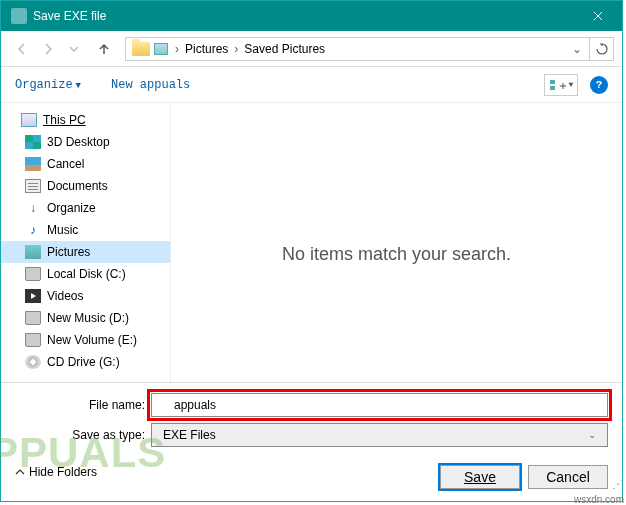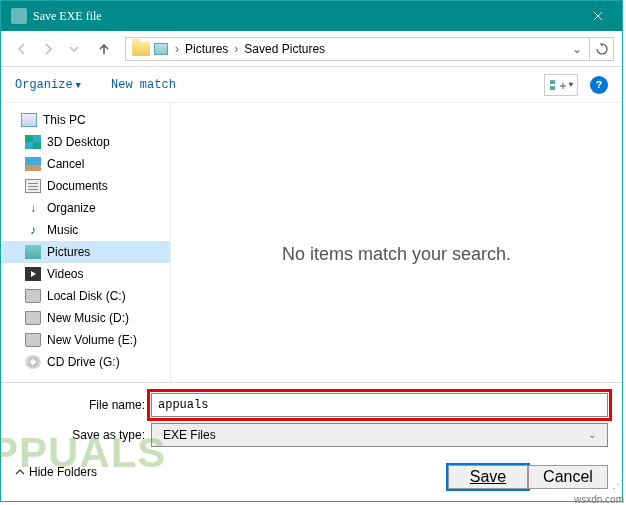--- a/index.html
+++ b/index.html
@@ -21,21 +21,20 @@
       background: #fff;
     }
     
     .titlebar {
       height: 30px;
       background: #008b8b;
       display: flex;
       align-items: center;
       color: #fff;
       padding: 8px 4px;
-      font-family: Liberation Serif, serif;
     }
     .app-icon { width: 16px; height: 16px; margin: 0 6px; background: #fff6; border-radius: 2px; }
     .title-text { flex: 1; font-size: 12px; }
     .win-btn { width: 40px; height: 30px; display: flex; align-items: center; justify-content: center; }
     .win-btn svg { stroke: #fff; stroke-width: 1; fill: none; }
     
     .navbar {
       height: 36px;
       display: flex;
       align-items: center;
@@ -98,21 +97,21 @@
       overflow: hidden;
     }
     .tree-item {
       display: flex;
       align-items: center;
       height: 22px;
       padding-left: 24px;
       white-space: nowrap;
     }
     .tree-item.selected { background: #cce8ff; }
-    .tree-item.root { padding-left: 20px; font-size:12px; }
+    .tree-item.root { padding-left: 20px; font-size:12px;text-decoration:underline; }
     .ti-icon { width: 16px; height: 14px; margin-right: 6px; flex-shrink:0; }
     .ico-pc { border:1px solid #5aa; background:linear-gradient(#eef,#cce);}
     .ico-3d { background:conic-gradient(#3ac 0 25%, #1a8 0 50%, #3ac 0 75%, #1a8 0);}
     .ico-desktop { background:linear-gradient(#4ad 60%, #c96 60%);}
     .ico-docs { background:#eee; border:1px solid #888; position:relative;}
     .ico-docs::after{content:"";position:absolute;left:2px;right:2px;top:3px;height:1px;background:#888;box-shadow:0 3px #888,0 6px #888;}
     .ico-dl { display:flex;align-items:center;justify-content:center;color:#0a5fa8;font-weight:bold;}
     .ico-music { display:flex;align-items:center;justify-content:center;color:#0a5fa8;}
     .ico-pic { background:linear-gradient(#7cc,#5aa);}
     .ico-vid { background:#333;display:flex;align-items:center;justify-content:center;}
@@ -140,22 +139,22 @@
       margin-bottom: 6px;
     }
     .field-label { width: 136px; text-align: right; padding-right: 6px; }
     .field-input-wrap {
       flex: 1;
     }
     .field-input {
       width: 100%;
       height: 24px;
       border: 1px solid #888;
-      padding: 0 6px;
-      font-family: Liberation Mono, monospace;
+      padding: 0 22px;
+      font-family: Liberation Sans, sans-serif;
       font-size: 12px;
     }
     .field-select {
       width: 100%;
       height: 24px;
       border: 1px solid #888;
       padding: 0 11px;
       background:#eee;
       font-family: inherit;
       font-size: 12px;
@@ -172,22 +171,22 @@
     }
     .hide-folders { display:flex; align-items:center; gap:4px; flex:1;}
     .btn {
       width: 80px;
       height: 24px;
       border: 1px solid #999;
       background:#efefef;
       display:flex;
       align-items:center;
       justify-content:center;
-      margin-left: 0;
-      font-size:16px;
+      margin-left: 8px;
+      font-size:14px;
     }
     .btn.primary { }
     
     .watermark {
       position: absolute;
       left: -10px;
       bottom: 28px;
       font-size: 42px;
       font-weight: 800;
       color: rgba(100,170,60,0.35);
@@ -248,21 +247,21 @@
           <path d="M6 1 A5 5 0 1 1 1 6" stroke="#555" stroke-width="1.2" fill="none"></path>
           <path d="M4 1 L6 1 L6 3" stroke="#555" stroke-width="1.2" fill="none"></path>
         </svg>
     </div>
   </div>
 
   <div class="toolbar">
     <span class="tool-link">
       <span>Organize</span><span class="tool-drop">▼</span>
     </span>
-    <span class="tool-link">New match</span>
+    <span class="tool-link">New appuals</span>
     <div class="tool-spacer"></div>
     <div class="views-btn">
       <svg width="18" height="12">
         <rect x="1" y="1" width="5" height="4" fill="#5aa"></rect>
           <rect x="1" y="7" width="5" height="4" fill="#5aa"></rect>
         <path d="M14 4 L14 10 M11 7 L17 7" stroke="#555" stroke-width="1" fill="none"></path>
       </svg>
       <span style="font-size:8px;color:#555;margin-left:2px">▼</span>
     </div>
     <div class="help-btn">
@@ -294,26 +293,26 @@
       </div>
       <div class="tree-item">
         <div class="ti-icon ico-music">♪</div>
         <span>Music</span>
       </div>
       <div class="tree-item selected">
         <div class="ti-icon ico-pic"></div>
         <span>Pictures</span>
       </div>
       <div class="tree-item">
+        <div class="ti-icon ico-disk"></div>
+        <span>Local Disk (C:)</span>
+      </div>
+      <div class="tree-item">
         <div class="ti-icon ico-vid"></div>
         <span>Videos</span>
-      </div>
-      <div class="tree-item">
-        <div class="ti-icon ico-disk"></div>
-        <span>Local Disk (C:)</span>
       </div>
       <div class="tree-item">
         <div class="ti-icon ico-disk"></div>
         <span>New Music (D:)</span>
       </div>
       <div class="tree-item">
         <div class="ti-icon ico-disk"></div>
         <span>New Volume (E:)</span>
       </div>
       <div class="tree-item">

